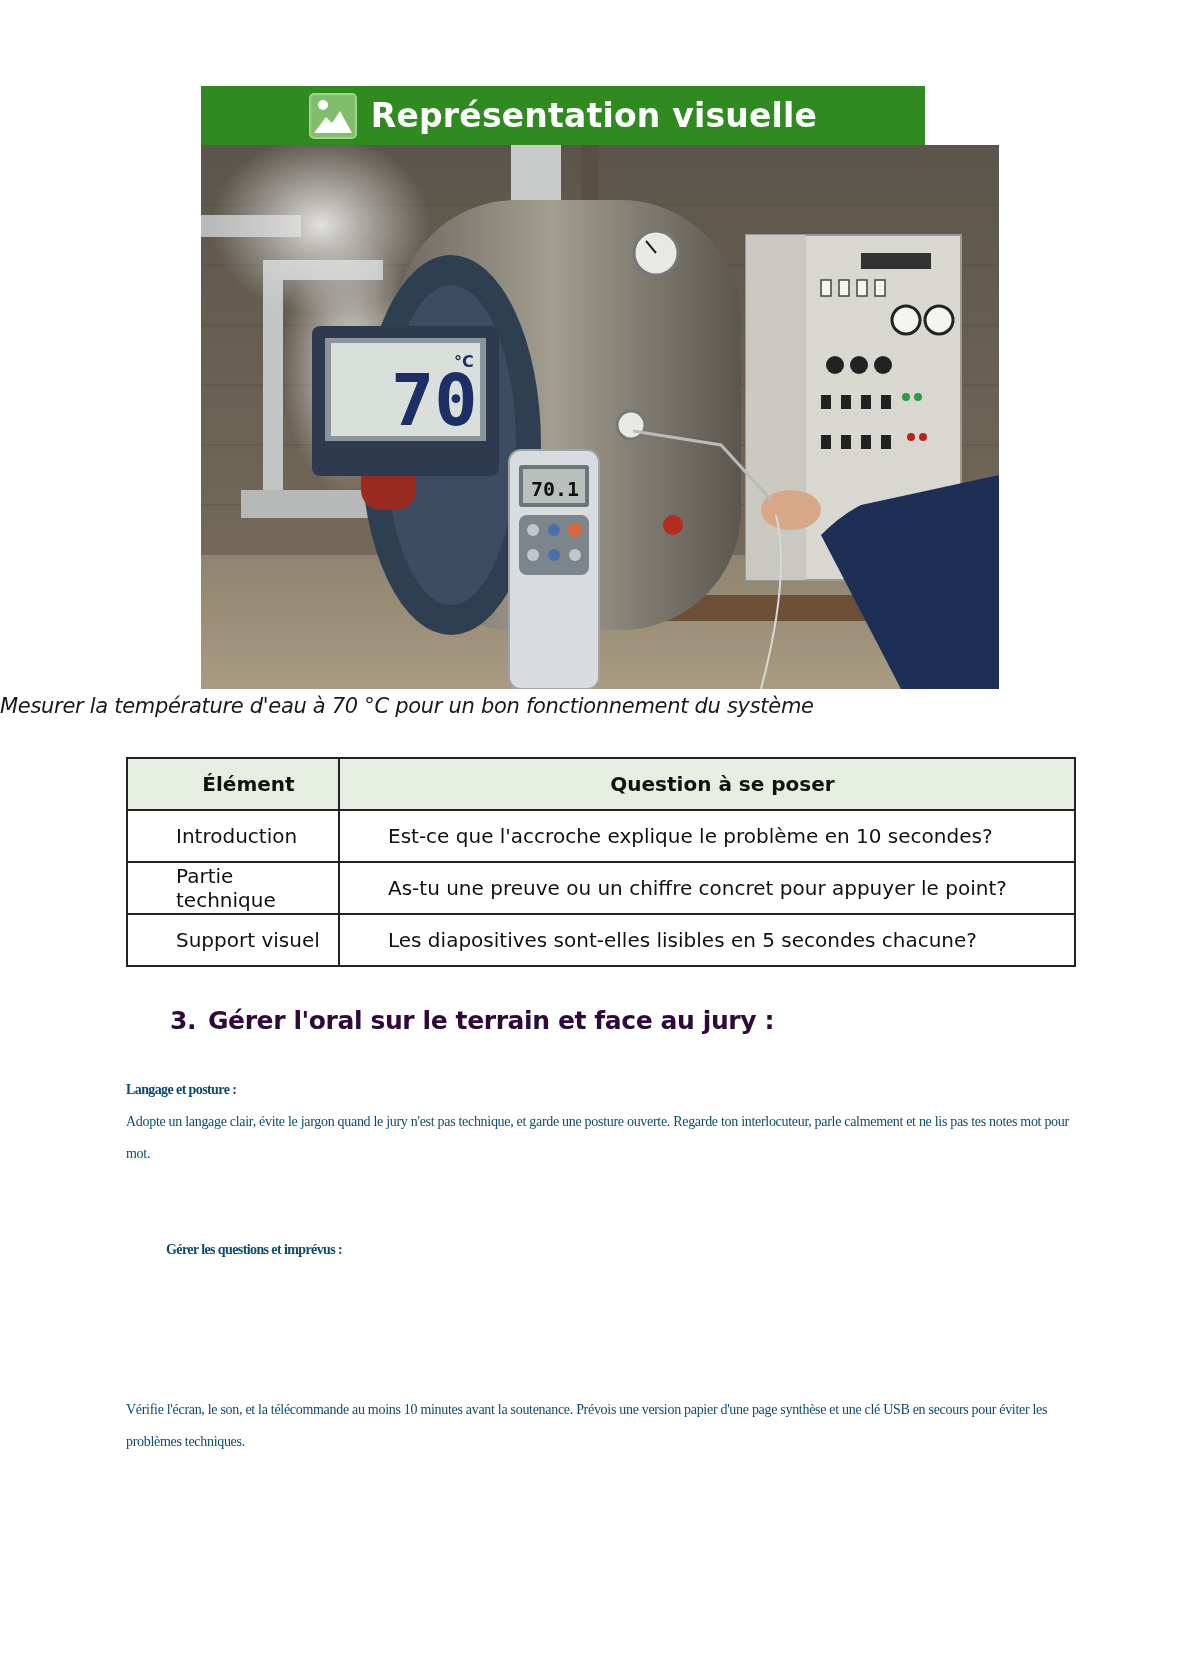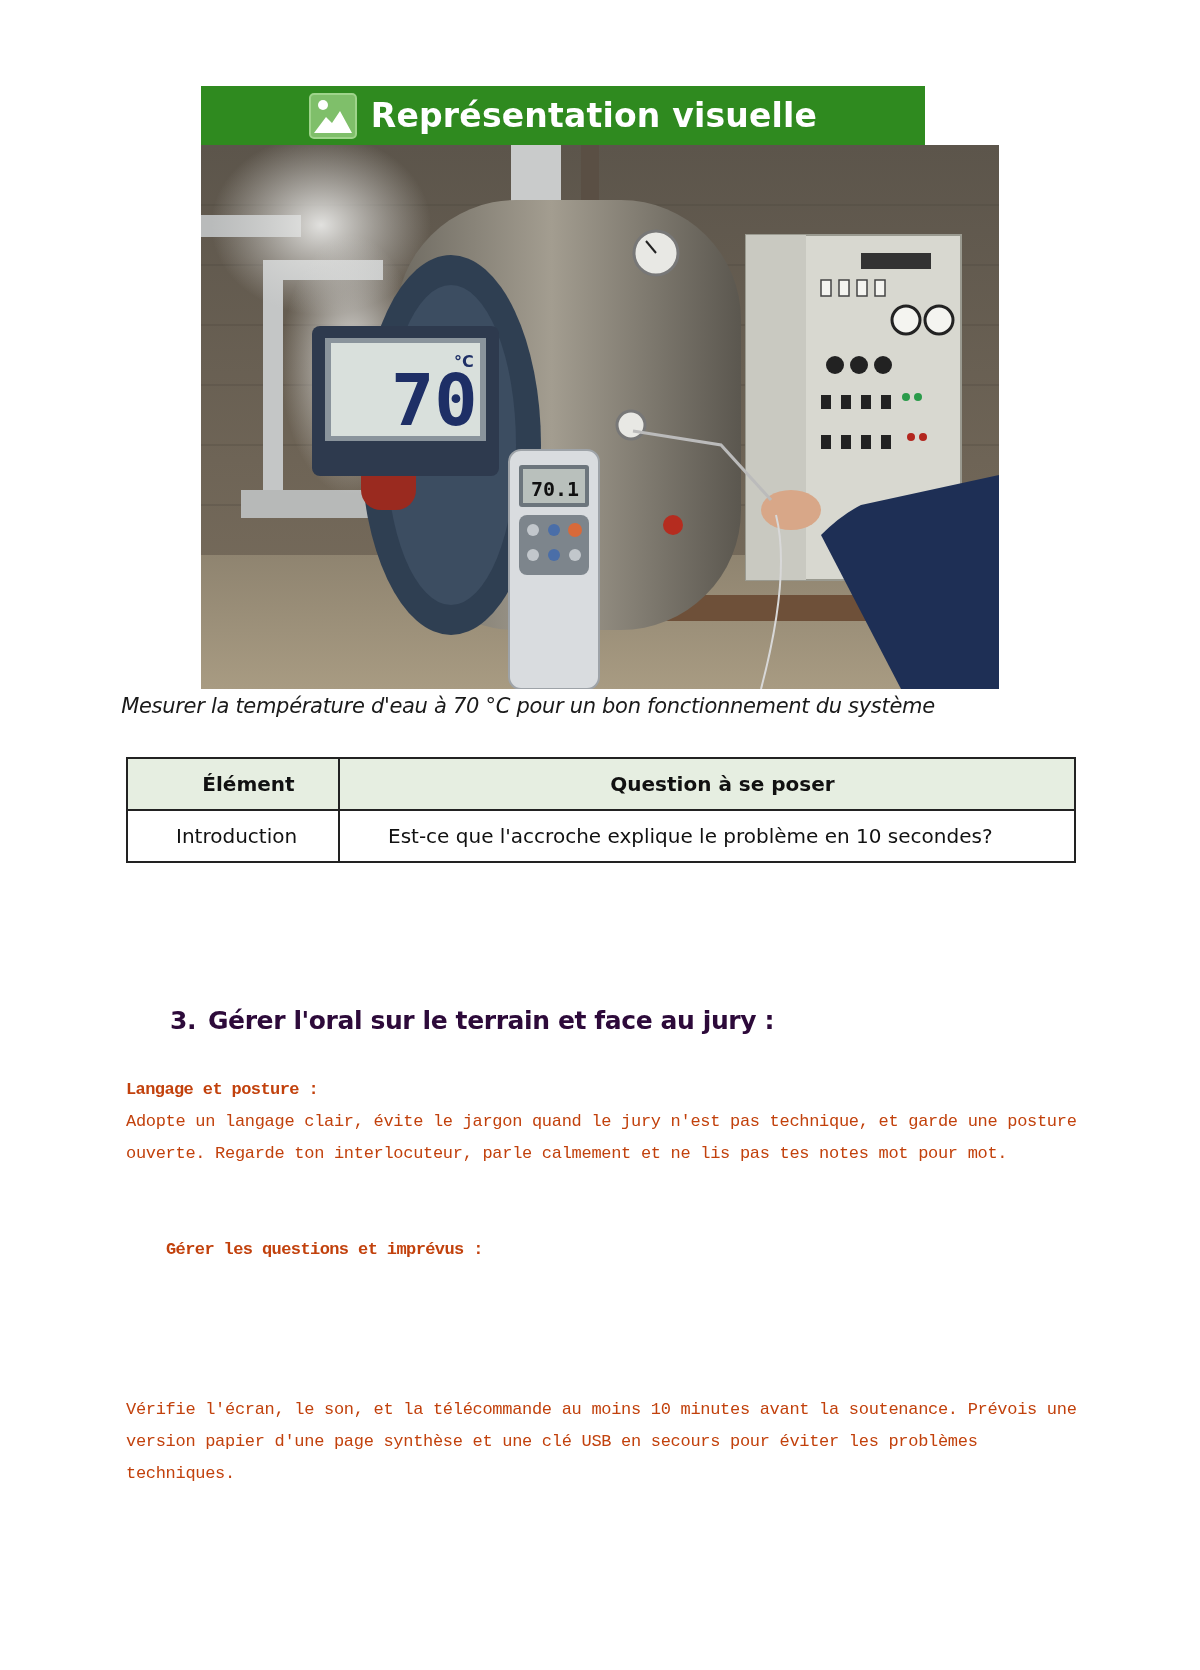--- a/index.html
+++ b/index.html
@@ -10,37 +10,37 @@
     .fig-header {
       height: 59px; background: #2f8a1f; display: flex; align-items: center; justify-content: center; gap: 14px;
     }
     .fig-icon { width: 48px; height: 46px; background: #7fbf6a; border-radius: 5px; position: relative; overflow: hidden; border: 2px solid #9fd48b; }
     .fig-icon svg { position: absolute; left: 0; top: 0; }
     .fig-title { color: #ffffff; font-weight: bold; font-size: 33px; letter-spacing: 0.2px; font-family: "DejaVu Sans", sans-serif; }
 
     .photo { position: relative; width: 798px; height: 544px; overflow: hidden; background: #f97316; }
 
     .caption {
-      position: absolute; left: 0; width: 964px; top: 694px; text-align: center;
-      font-style: italic; font-size: 21px; color: #1a1a1a; font-family: "DejaVu Sans", sans-serif; letter-spacing: -0.3px; margin-left: 46px;
+      position: absolute; left: 0; width: 964px; top: 694px; text-align: left;
+      font-style: italic; font-size: 21px; color: #1a1a1a; font-family: "DejaVu Sans", sans-serif; letter-spacing: -0.3px;
     }
 
     table.q { position: absolute; left: 126px; top: 757px; width: 950px; border-collapse: collapse; font-family: "DejaVu Sans", sans-serif; }
     table.q th, table.q td { border: 2px solid #222; font-size: 20px; height: 52px; padding: 0 9px; }
     table.q th { background: #e6eee1; font-weight: bold; text-align: center; height: 52px; padding-left: 40px; }
     table.q td { text-align: left; padding-left: 48px; }
     table.q .c1 { width: 212px; }
 
     .section-heading {
       position: absolute; left: 170px; top: 1006px; font-size: 25px; font-weight: bold; color: #2d0a3a;
       font-family: "DejaVu Sans", sans-serif; letter-spacing: -0.4px; display: flex;
     }
     .section-heading .num { width: 38px; }
 
-    .block { position: absolute; left: 126px; width: 960px; font-family: Liberation Mono, monospace; font-size: 17px; line-height: 32px; color: #c2410c; letter-spacing: -0.3px; }
+    .block { position: absolute; left: 126px; width: 960px; font-family: Liberation Serif, serif; font-size: 14px; line-height: 32px; color: #0c4a6e; letter-spacing: -0.3px; }
     .block .label { font-weight: bold; letter-spacing: -0.6px; }
   </style>
 </head>
 <body>
 
 <div class="figure">
   <div class="fig-header">
     <span class="fig-icon">
       <svg width="44" height="42" viewBox="0 0 44 42">
         <circle cx="12" cy="10" r="5" fill="#ffffff"></circle>
@@ -171,20 +171,28 @@
     <tr>
       <th class="c1">Élément</th>
       <th>Question à se poser</th>
     </tr>
   </thead>
   <tbody>
     <tr>
       <td class="c1">Introduction</td>
       <td>Est-ce que l'accroche explique le problème en 10 secondes?</td>
     </tr>
+    <tr>
+      <td class="c1">Partie technique</td>
+      <td>As-tu une preuve ou un chiffre concret pour appuyer le point?</td>
+    </tr>
+    <tr>
+      <td class="c1">Support visuel</td>
+      <td>Les diapositives sont-elles lisibles en 5 secondes chacune?</td>
+    </tr>
   </tbody>
 </table>
 
 <div class="section-heading">
   <span class="num">3.</span>
   <span>Gérer l'oral sur le terrain et face au jury :</span>
 </div>
 
 <div class="block" style="top:1074px;">
   <div class="label">Langage et posture :</div>

